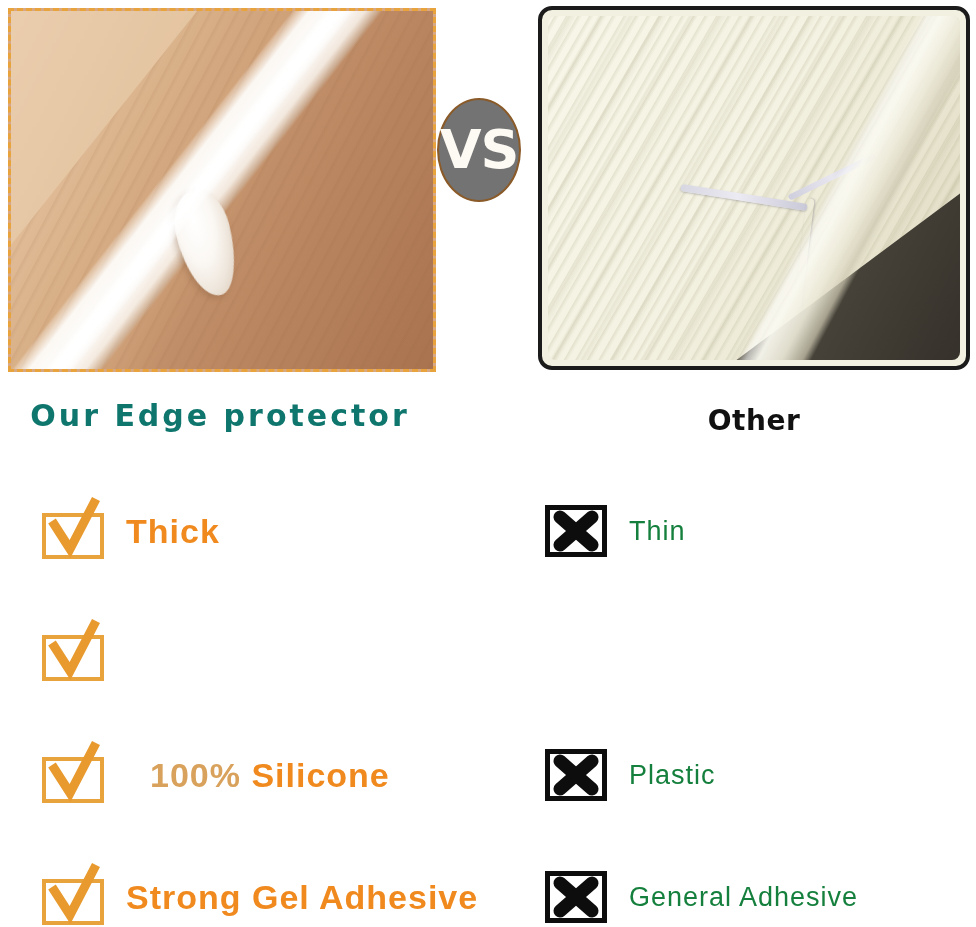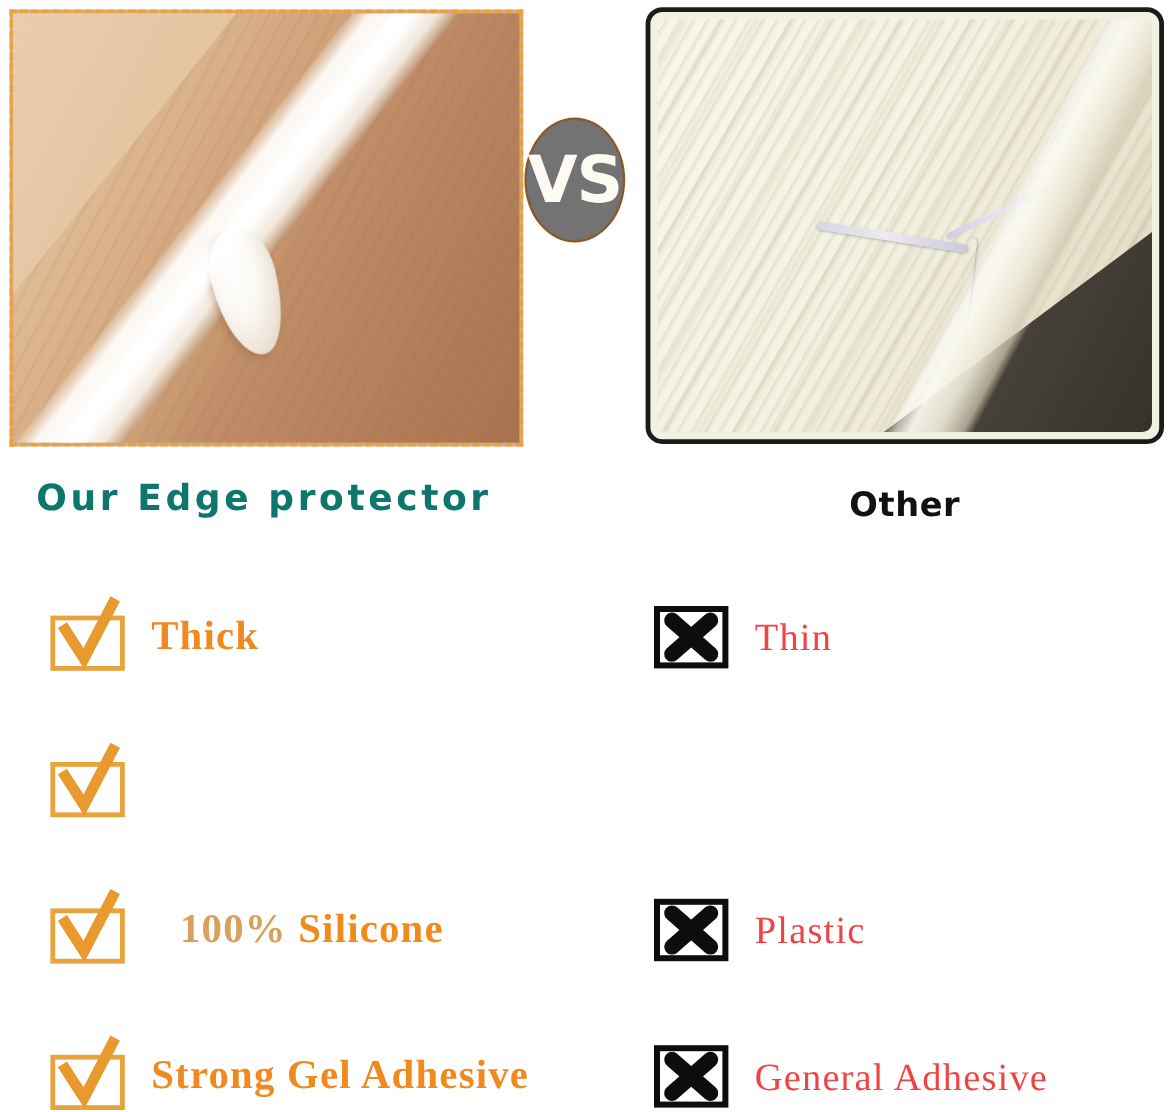--- a/index.html
+++ b/index.html
@@ -309,33 +309,33 @@
     width: 62px; height: 52px;
   }
   .x-icon svg path {
     fill: none;
     stroke: #0d0d0d;
     stroke-width: 13;
     stroke-linecap: round;
   }
 
   .row-label {
-    font-family: Liberation Serif, serif;
+    font-family: Liberation Sans, sans-serif;
     font-weight: 700;
     white-space: nowrap;
     line-height: 1;
   }
   .row-label.pro {
     color: #F08A1E;
     font-size: 34px;
     letter-spacing: 1px;
   }
   .row-label.con {
-    color: #ef4444;
-    font-size: 32px;
+    color: #15803d;
+    font-size: 27px;
     letter-spacing: 1px;
     font-weight: 400;
   }
   
   .row-label .muted {
     color: #D9A25C;
     margin-left: 24px;
   }
 </style>
 </head>

